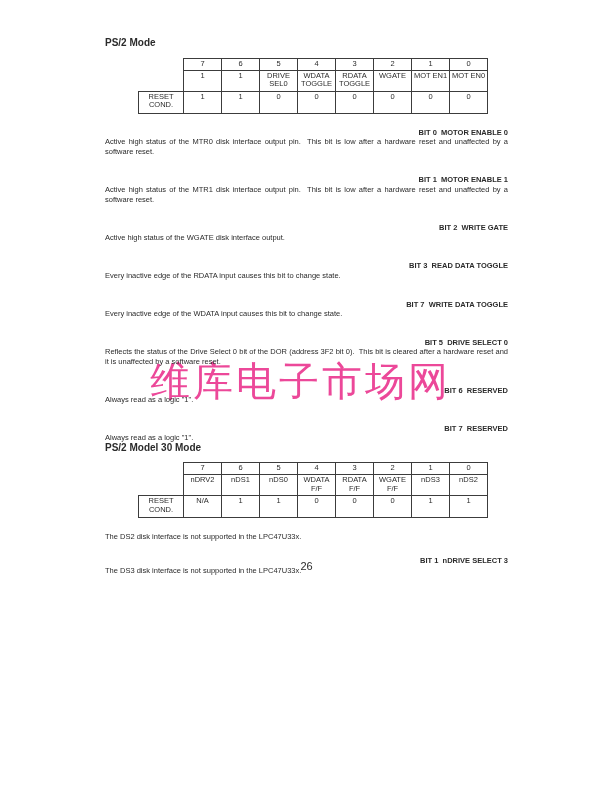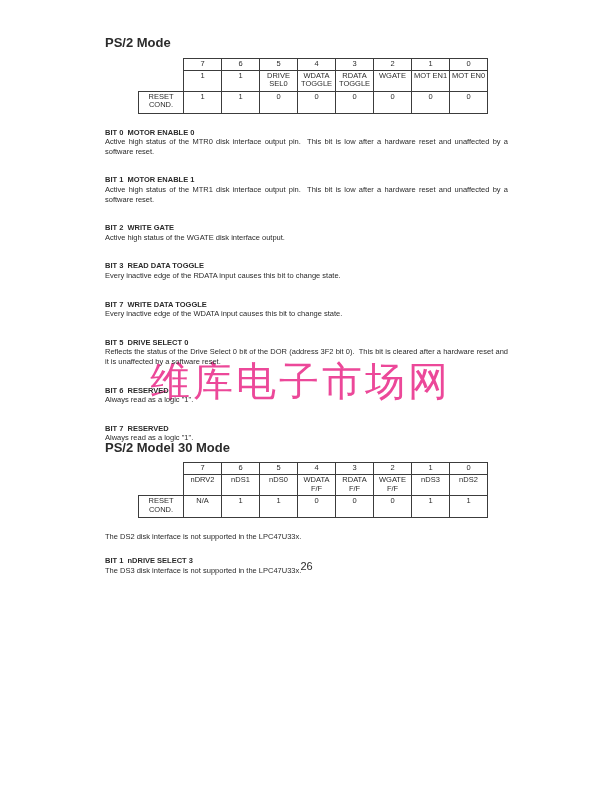--- a/index.html
+++ b/index.html
@@ -8,37 +8,37 @@
     font-family:"Liberation Sans", sans-serif;color:#2b2b2b;
     -webkit-font-smoothing:antialiased;overflow:hidden;
   }
   .watermark{
     position:absolute;left:150px;top:354px;z-index:0;
     font-size:40px;letter-spacing:3px;color:#ec4899;
     font-family:"DejaVu Sans", sans-serif;white-space:nowrap;
     user-select:none;
   }
   .content{position:absolute;left:105px;top:38px;width:403px;z-index:1;}
-  .mode-heading{font-size:13px;font-weight:bold;line-height:9.6px;margin:0;white-space:pre-wrap;}
+  .mode-heading{font-size:10px;font-weight:bold;line-height:9.6px;margin:0;white-space:pre-wrap;}
   .mode-heading.model30{}
   table.bit-table{border-collapse:collapse;table-layout:fixed;margin:10px 0 0 33px;}
   table.bit-table td{
     border:1px solid #3c3c3c;font-size:7.5px;line-height:8.6px;
     text-align:center;vertical-align:top;padding:1px 1px;overflow:hidden;
   }
   table.bit-table td.blank{border:none;}
   table.bit-table col.c-label{width:45px;}
   table.bit-table col.c-bit{width:38px;}
   tr.row-bitnum td{height:9px;}
   tr.row-names td{height:18px;}
   tr.row-reset td{height:19px;}
   .section{margin-top:19px;}
   .section.first{margin-top:14px;}
   .section.m30{margin-top:14px;}
-  .section h4{margin:0;font-size:7.5px;font-weight:bold;line-height:9.6px;white-space:pre-wrap;}
+  .section h4{margin:0;font-size:7.5px;font-weight:bold;line-height:9.6px;white-space:pre-wrap;text-align:right;}
   .section p{margin:0;font-size:7.5px;line-height:9.6px;text-align:justify;white-space:pre-wrap;}
   .page-number{
     position:absolute;top:560px;left:105px;width:403px;
     text-align:center;font-size:11px;z-index:1;
   }
 </style>
 </head>
 <body>
 
 <div class="watermark">维库电子市场网</div>

